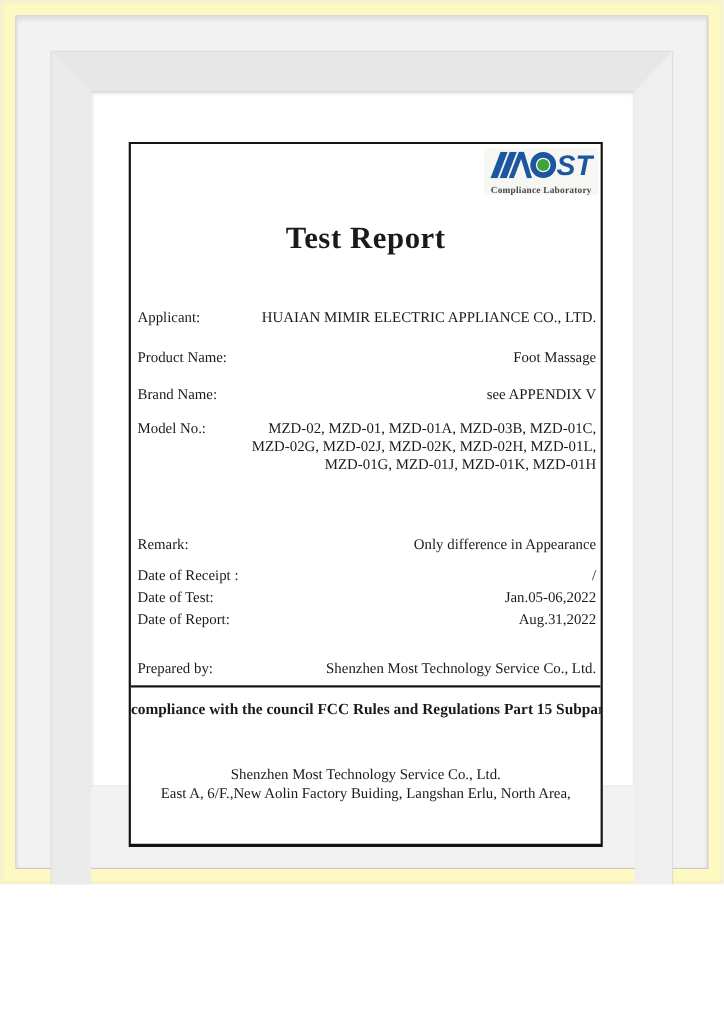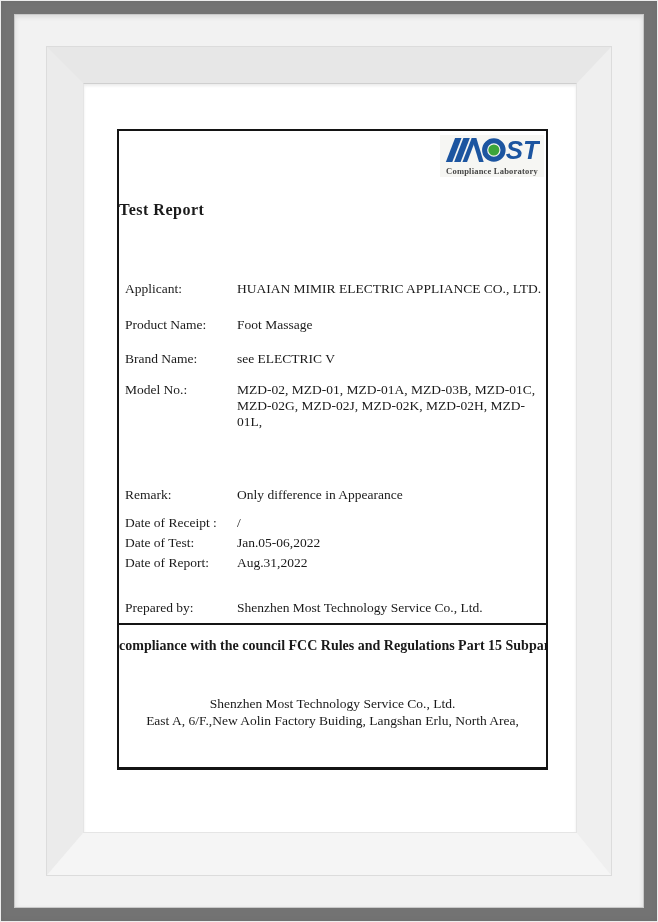--- a/index.html
+++ b/index.html
@@ -1,38 +1,38 @@
 <!DOCTYPE html>
 <html><head>
 <meta charset="utf-8">
 <style>
   html,body{margin:0;padding:0;background:#ffffff;}
-  .stage{position:relative;width:658px;height:922px;background:#737373;overflow:hidden;
+  .stage{position:relative;width:658px;height:804px;background:#fef9c3;overflow:hidden;
          font-family:"Liberation Serif","DejaVu Serif",serif;color:#1a1a1a;}
   
   .frame-edge{position:absolute;inset:0;border:1px solid #ededed;box-shadow:inset 0 0 6px rgba(0,0,0,.05);}
   .frame-face{position:absolute;inset:14px;background:#f2f2f2;border:1px solid #c9c9c9;
               box-shadow:inset 0 2px 5px rgba(0,0,0,.10);}
   .bevel{position:absolute;inset:47px;border-style:solid;border-width:36px 34px 42px 36px;
          border-color:#e7e7e7 #efefef #f5f5f5 #ebebeb;outline:1px solid #dcdcdc;box-sizing:border-box;
          width:564px;height:828px;}
   .mat{position:absolute;left:83px;top:83px;right:81px;bottom:89px;background:#ffffff;
        border:1px solid #e5e5e5;border-top-color:#cfcfcf;box-shadow:inset 0 2px 3px rgba(0,0,0,.08);}
   
   .document{position:absolute;left:117px;top:129px;width:431px;height:641px;box-sizing:border-box;
             background:#ffffff;border:2px solid #141414;border-bottom-width:3px;overflow:hidden;}
   .logo{position:absolute;left:321px;top:4px;width:104px;height:42px;box-sizing:border-box;
         background:#f6f6f3;padding:3px 4px 2px;text-align:center;}
   .logo-sub{font-family:Liberation Serif, serif;font-size:8.5px;font-weight:bold;
             color:#474747;letter-spacing:.2px;white-space:nowrap;margin-top:0;}
-  .title{position:absolute;top:70px;left:0;width:100%;text-align:left;margin:0;
-         font-size:16px;font-weight:bold;letter-spacing:.5px;}
+  .title{position:absolute;top:70px;left:0;width:100%;text-align:center;margin:0;
+         font-size:28px;font-weight:bold;letter-spacing:.5px;}
   .row{position:absolute;left:6px;right:4px;font-size:13.5px;line-height:16.2px;}
   .lbl{position:absolute;left:0;top:0;white-space:nowrap;}
-  .val{position:absolute;left:112px;top:0;right:0;}
+  .val{position:absolute;left:96px;top:0;right:0;text-align:right;}
   .hr{position:absolute;left:0;right:0;top:492px;height:2px;background:#141414;}
   .statement{position:absolute;top:507px;left:0;right:0;text-align:center;
              font-weight:bold;font-size:14px;line-height:16.5px;}
   .statement div{white-space:nowrap;}
   .footer{position:absolute;top:564px;left:0;right:0;text-align:center;font-size:13.5px;line-height:17px;}
   .footer div{white-space:nowrap;}
 </style>
 </head>
 <body>
 
@@ -66,28 +66,29 @@
       <span class="val">HUAIAN MIMIR ELECTRIC APPLIANCE CO., LTD.</span>
     </div>
 
     <div class="row" style="top:186px">
       <span class="lbl">Product Name:</span>
       <span class="val">Foot Massage</span>
     </div>
 
     <div class="row" style="top:220px">
       <span class="lbl">Brand Name:</span>
-      <span class="val">see ELECTRIC V</span>
+      <span class="val">see APPENDIX V</span>
     </div>
 
     <div class="row" style="top:251px">
       <span class="lbl">Model No.:</span>
       <span class="val">
         <div>MZD-02, MZD-01, MZD-01A, MZD-03B, MZD-01C,</div>
         <div>MZD-02G, MZD-02J, MZD-02K, MZD-02H, MZD-01L,</div>
+        <div>MZD-01G, MZD-01J, MZD-01K, MZD-01H</div>
       </span>
     </div>
 
     <div class="row" style="top:356px">
       <span class="lbl">Remark:</span>
       <span class="val">Only difference in Appearance</span>
     </div>
 
     <div class="row" style="top:384px">
       <span class="lbl">Date of Receipt :</span>

